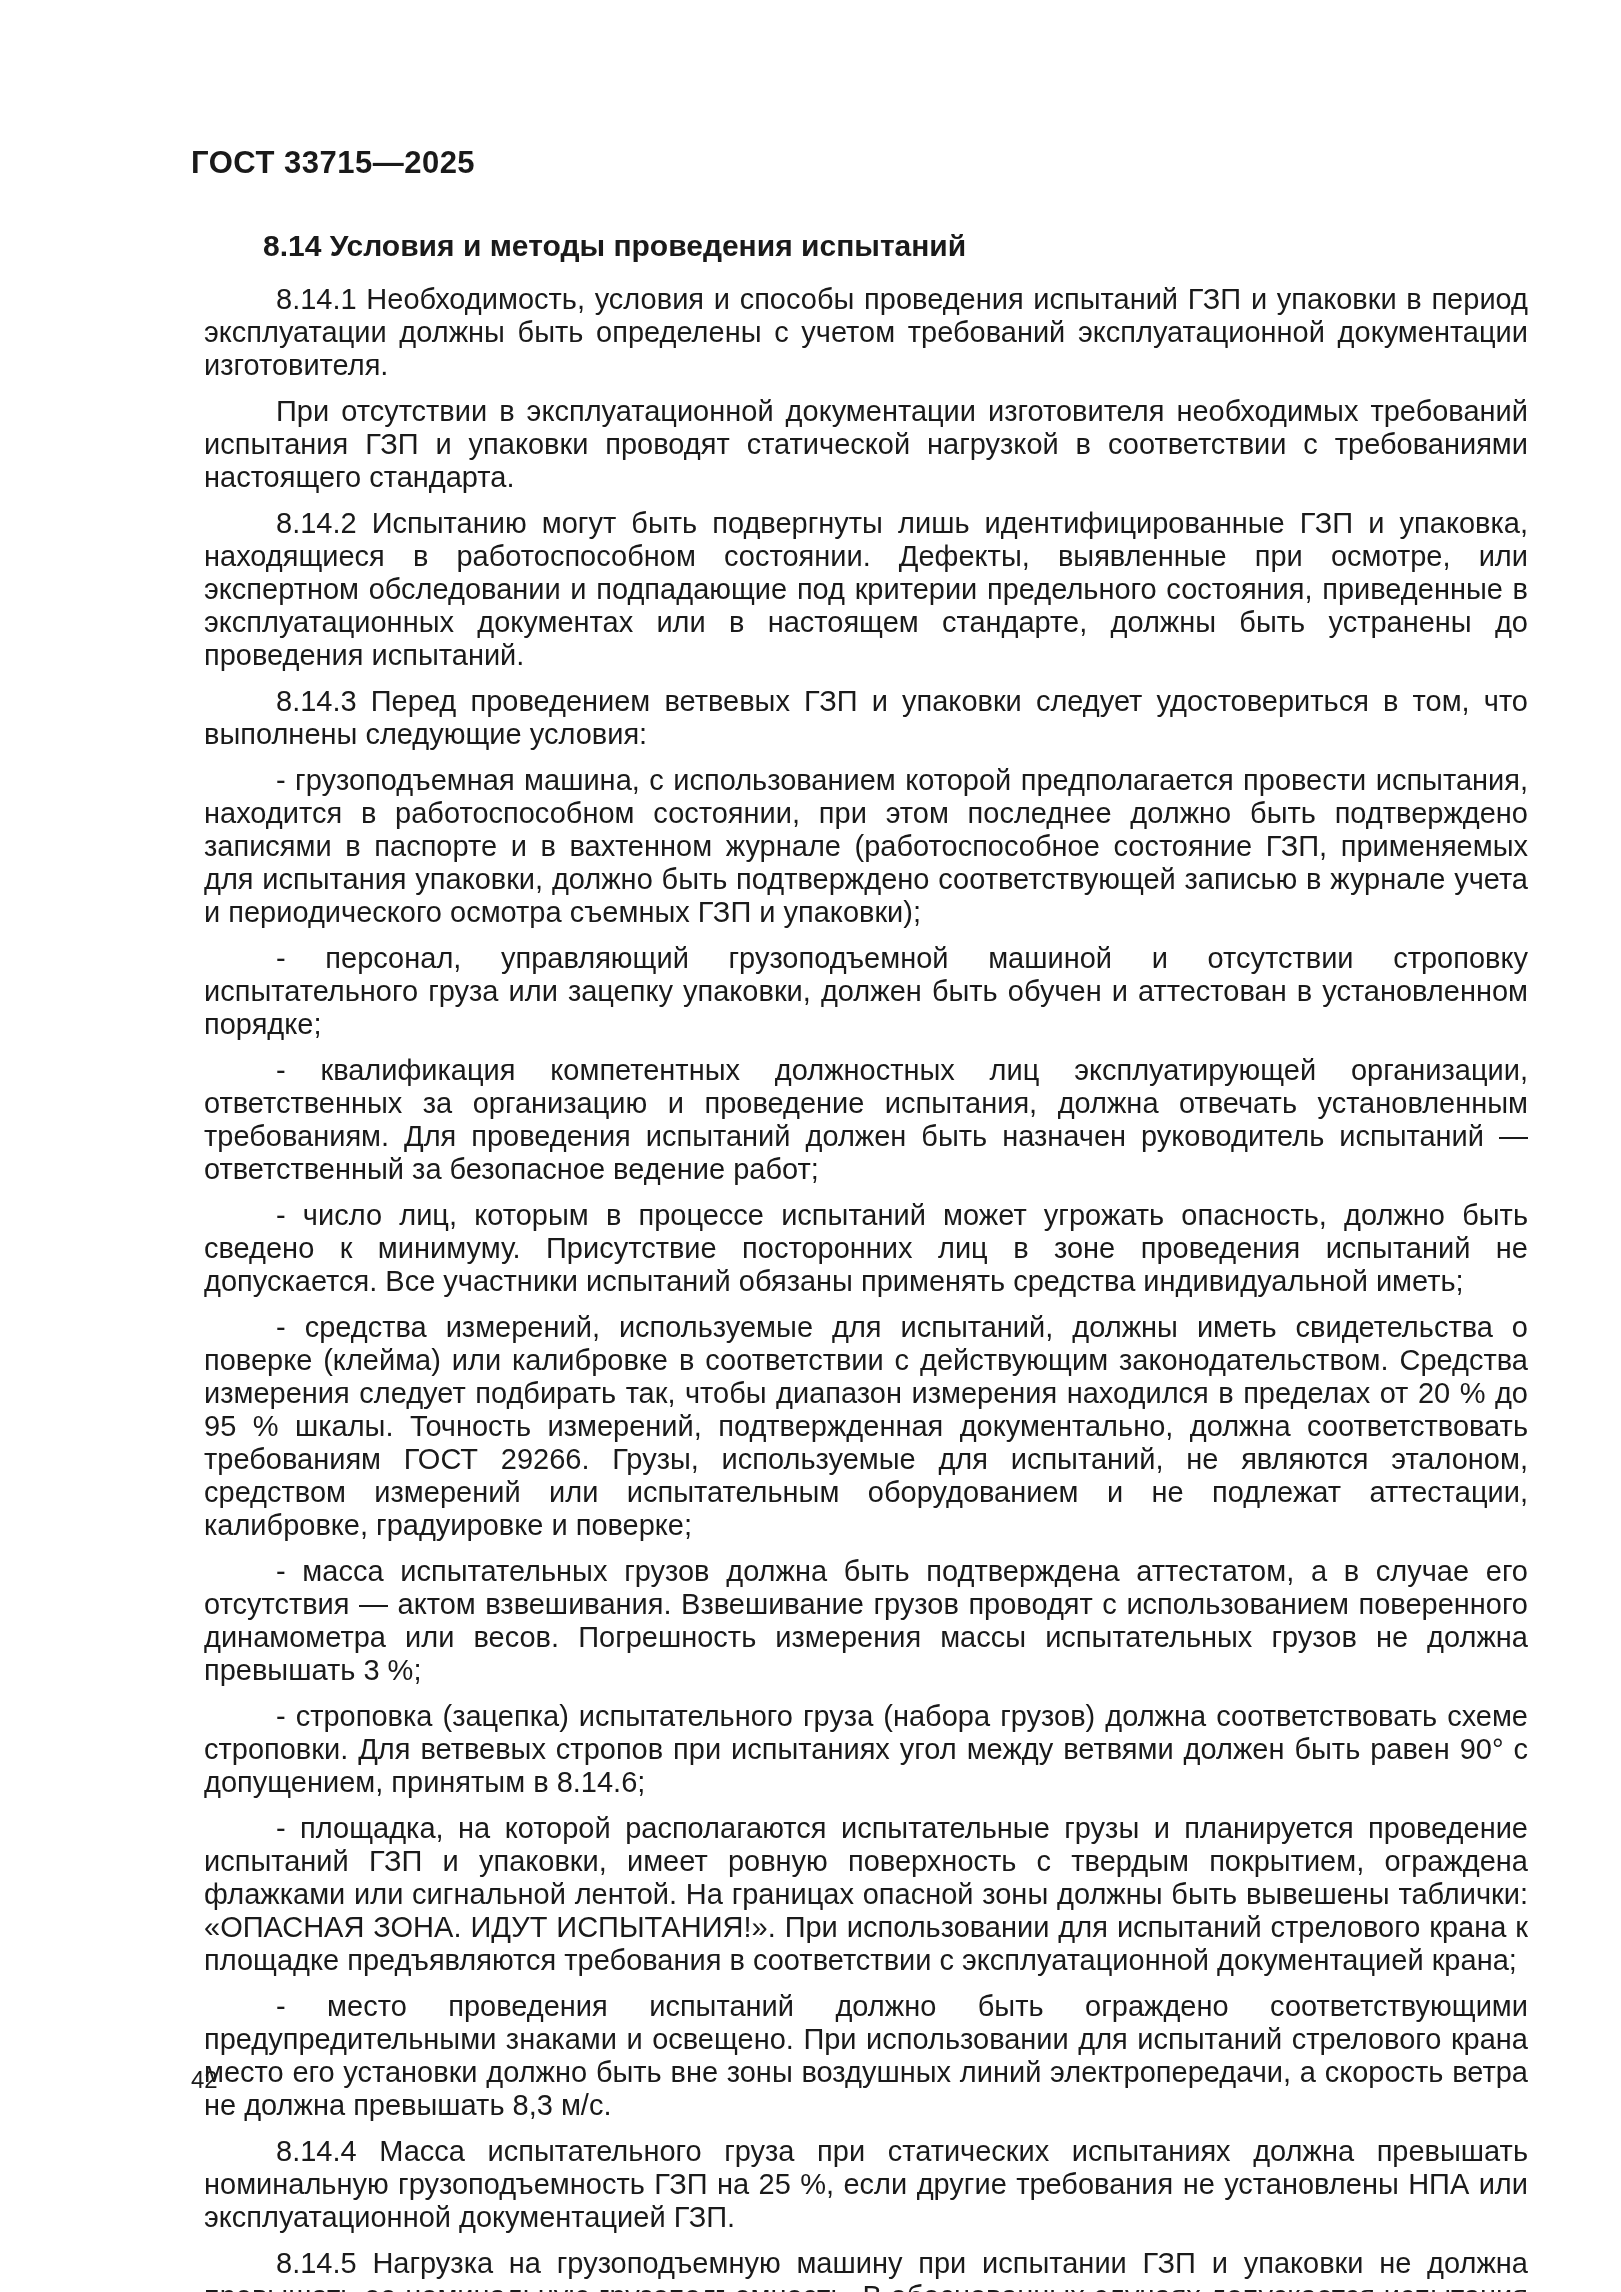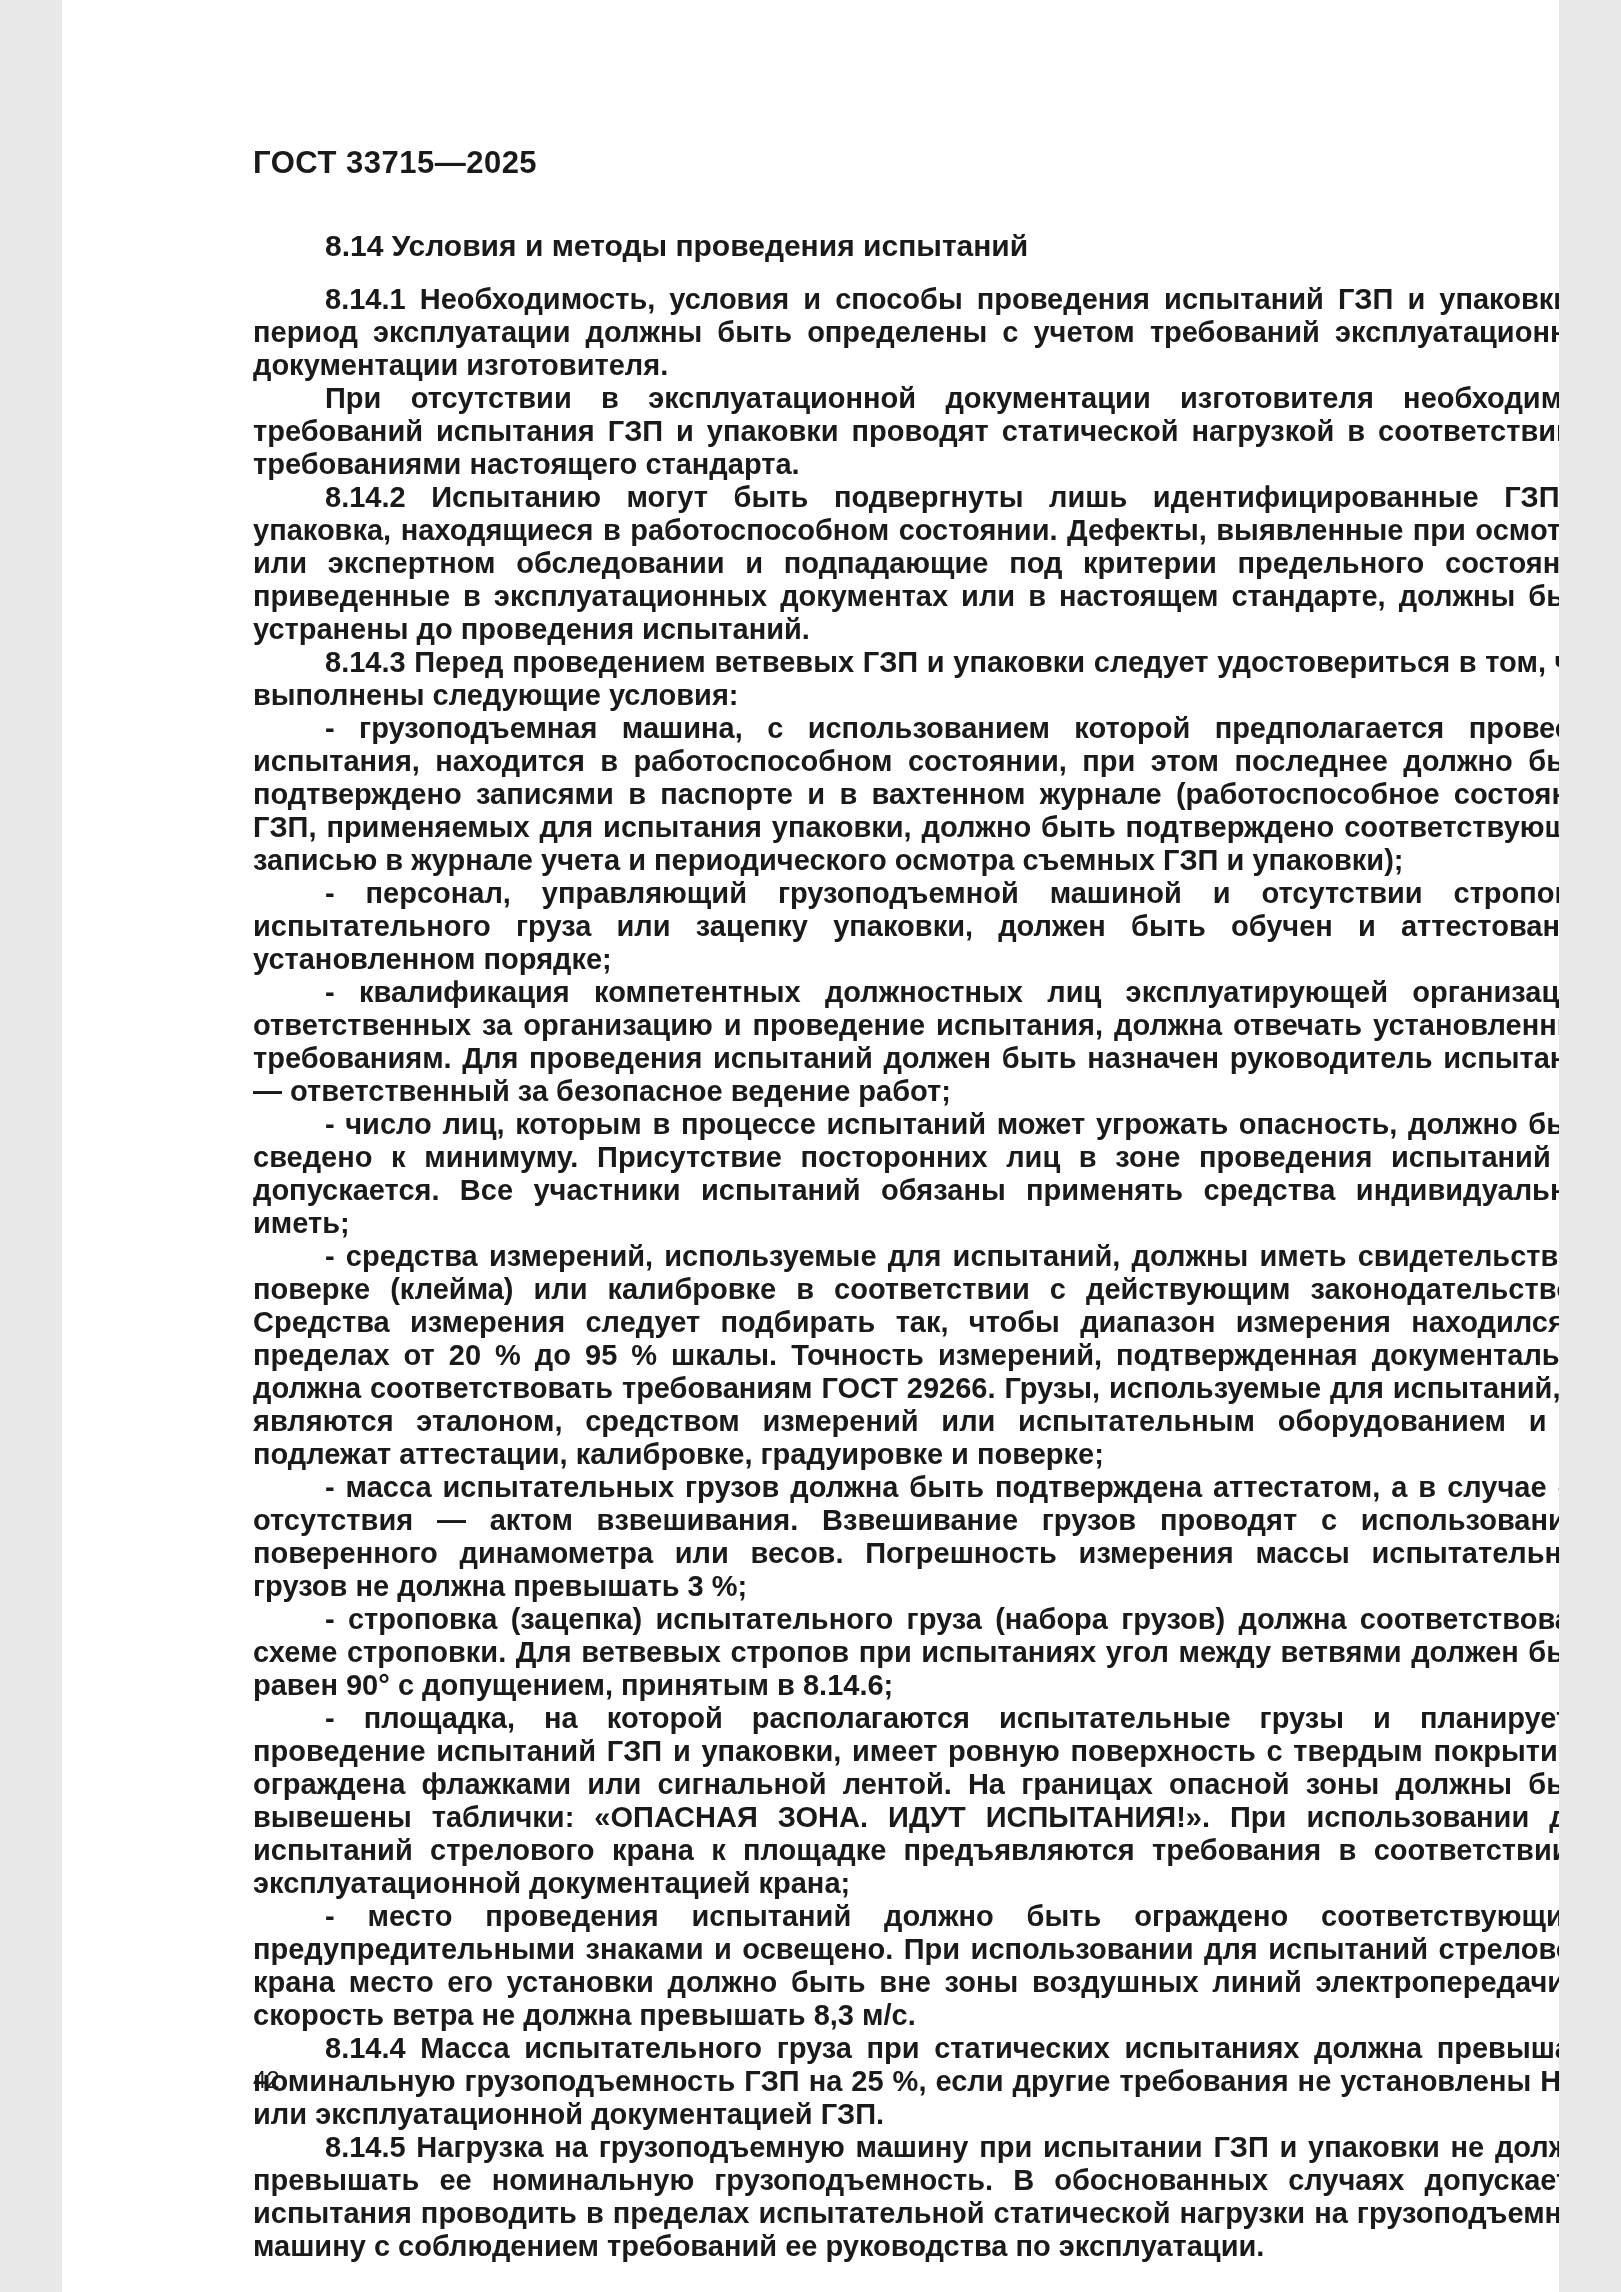--- a/index.html
+++ b/index.html
@@ -2,21 +2,21 @@
 <html lang="ru"><head>
 <meta charset="utf-8">
 <style>
   html, body {
     margin: 0;
     padding: 0;
     background: #e8e8e8;
   }
   .page {
     position: relative;
-    width: 1497px;
+    width: 1621px;
     height: 2293px;
     background: #ffffff;
     font-family: "Liberation Sans", "DejaVu Sans", sans-serif;
     color: #1a1a1a;
     overflow: hidden;
     margin: 0 auto;
   }
   .running-header {
     position: absolute;
     left: 191px;
@@ -33,27 +33,26 @@
     width: 1350px;
   }
   .section-heading {
     font-size: 30px;
     font-weight: bold;
     margin: 0 0 20.6px 0;
     text-indent: 72px;
     line-height: 33px;
   }
   .body-para {
-    margin: 0;
+    margin: 13px;
     font-size: 29px;
     line-height: 33px;
     text-align: justify;
     text-indent: 72px;
     hyphens: auto;
-    font-weight: bold;
     -webkit-hyphens: auto;
   }
   .page-number {
     position: absolute;
     left: 191px;
     top: 2066px;
     font-size: 24px;
   }
 </style>
 </head>

